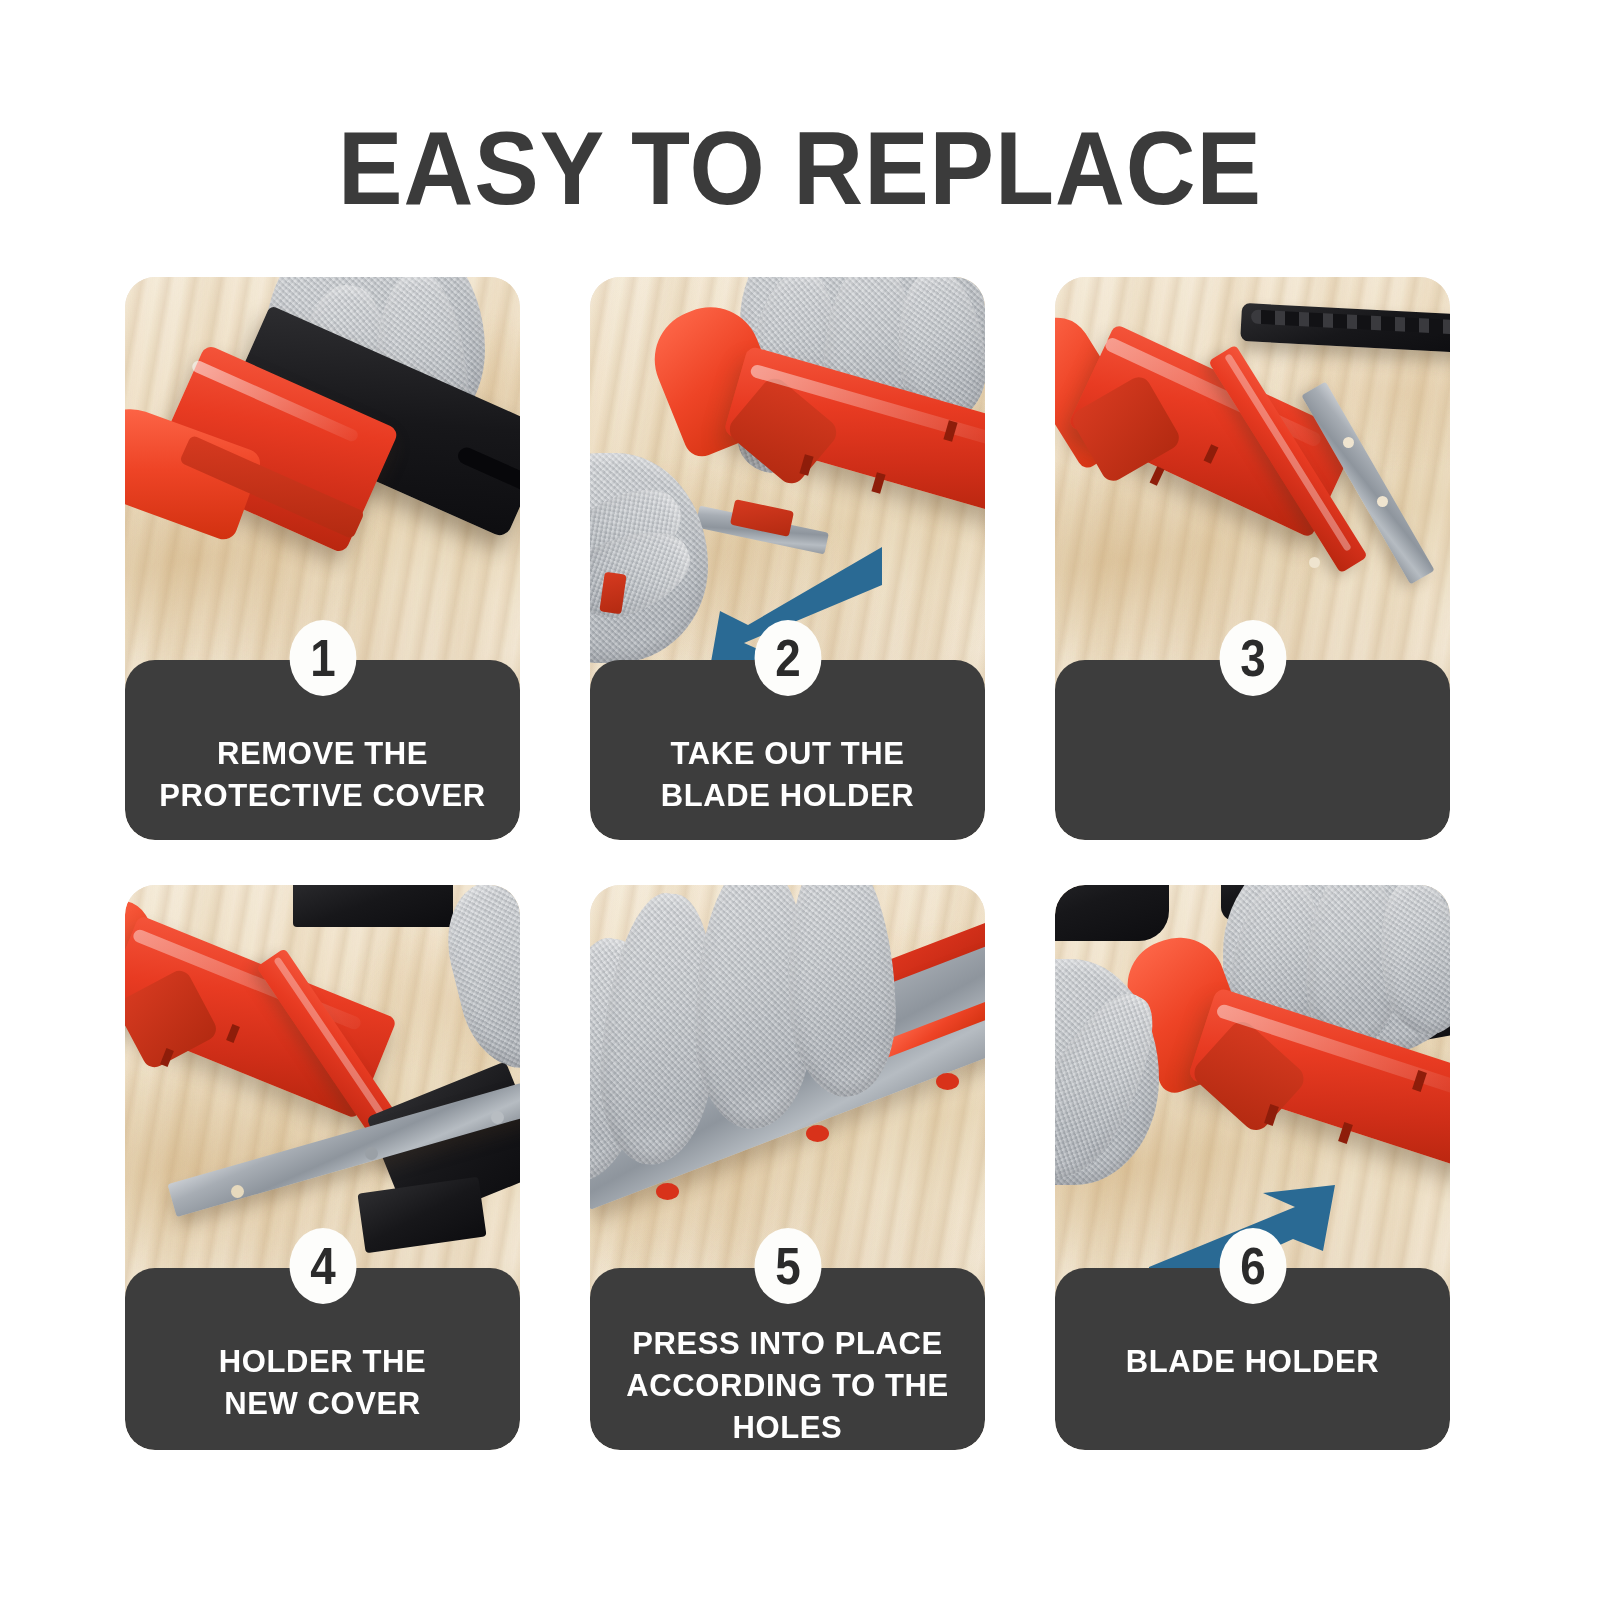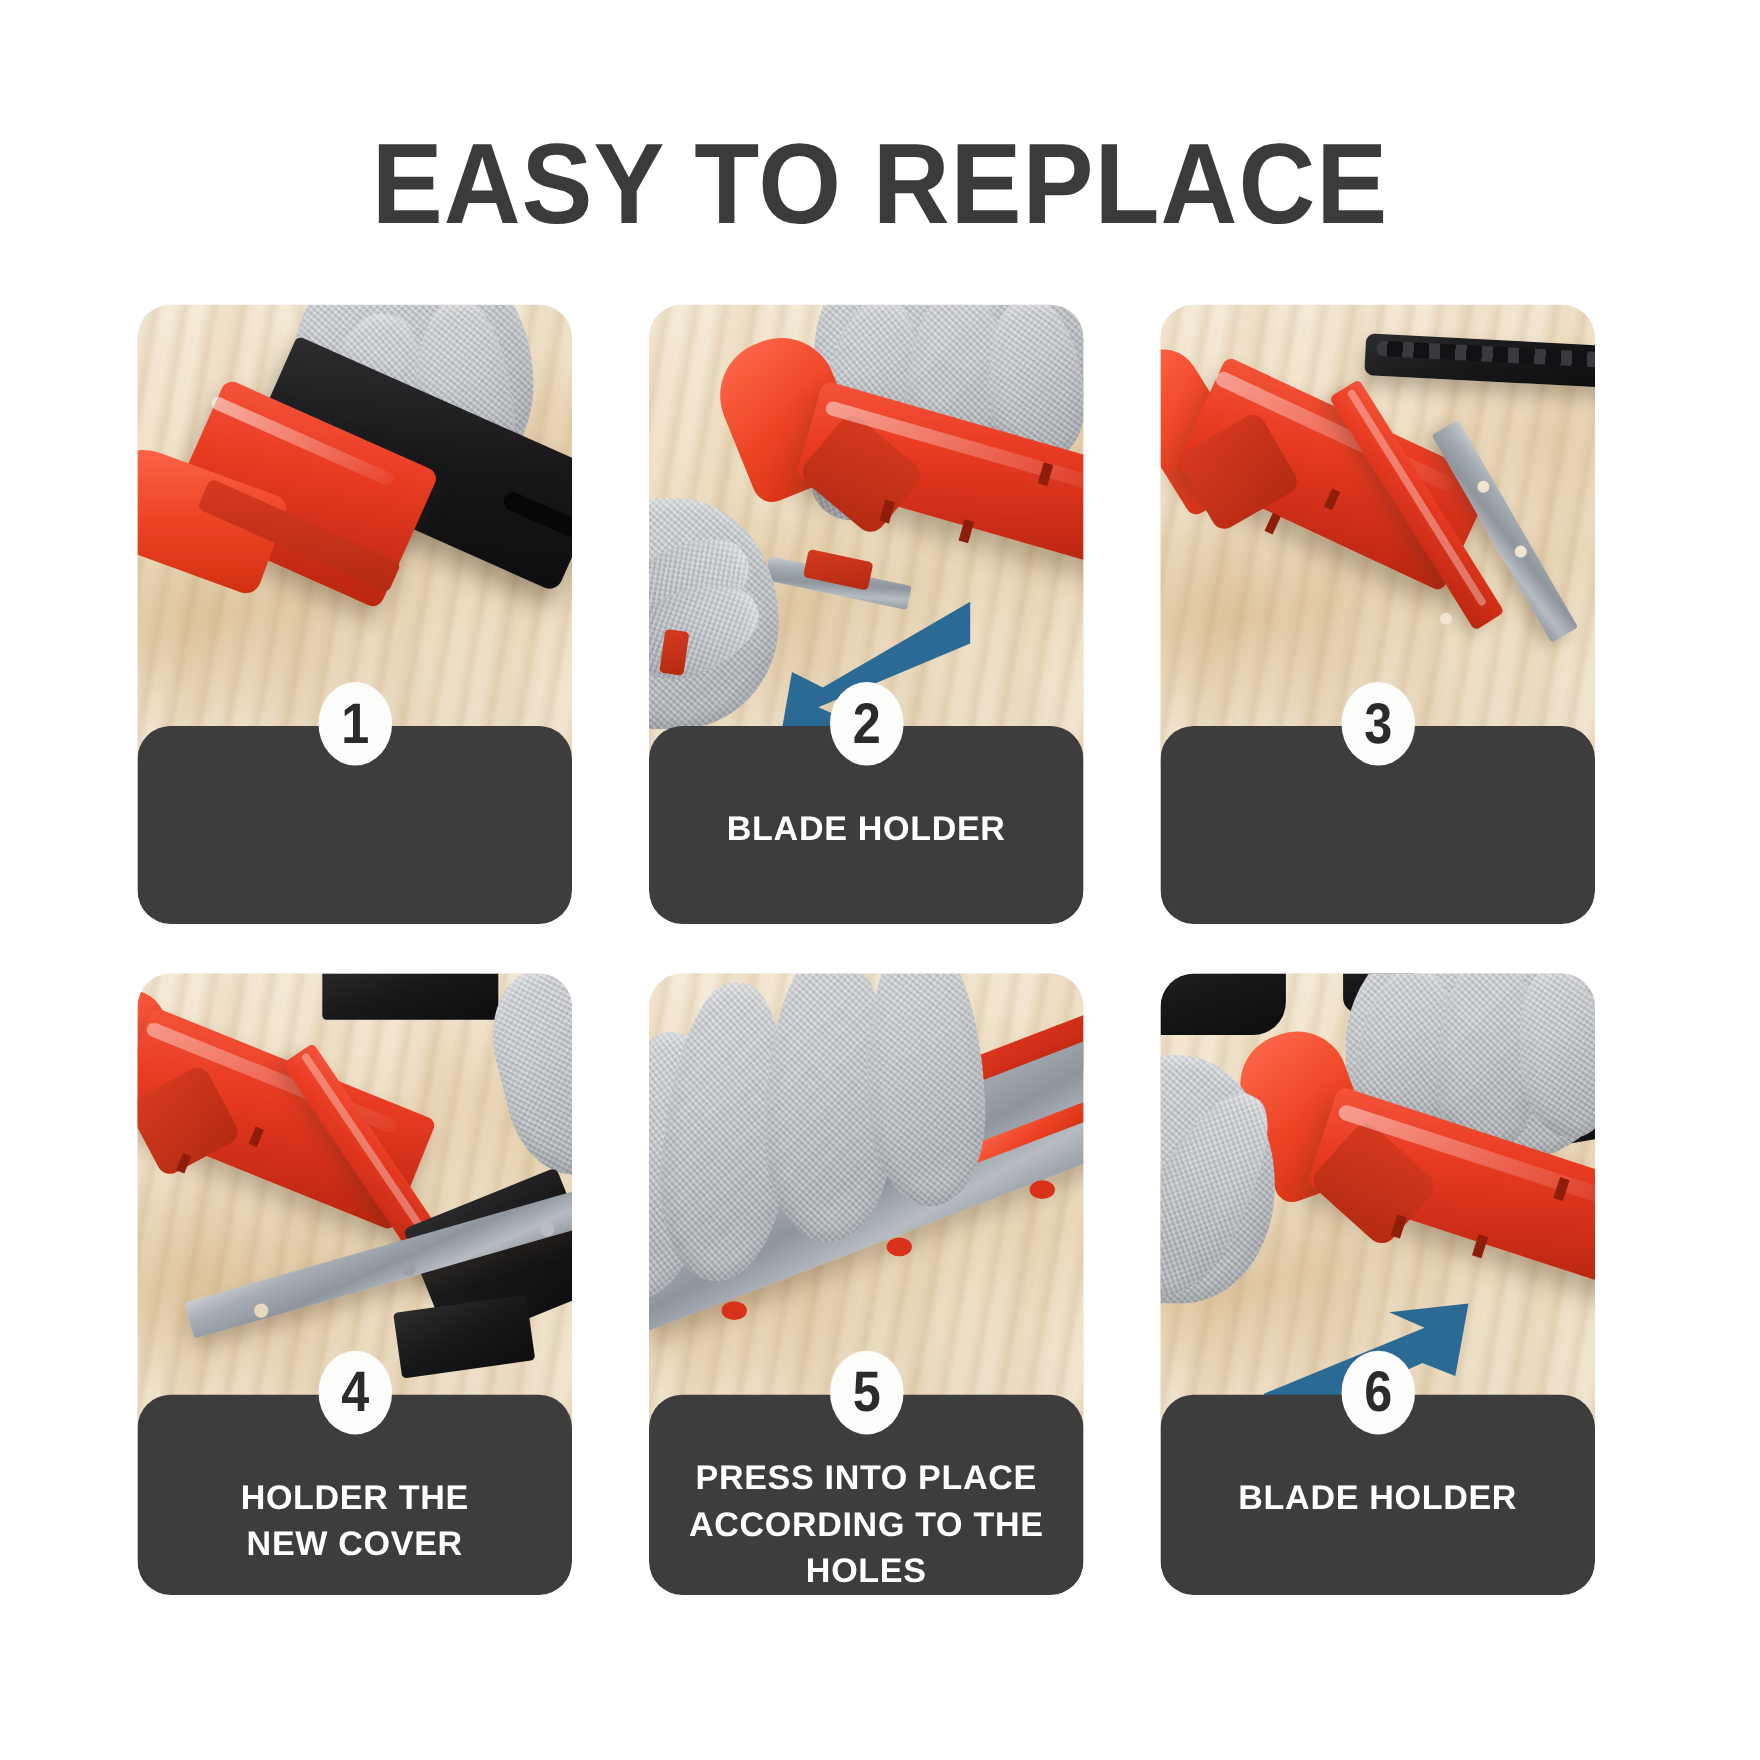--- a/index.html
+++ b/index.html
@@ -208,20 +208,24 @@
         <div class="sh" style="left:330px;top:185px;width:88px;height:17px;background:#07070a;transform:rotate(24deg);border-radius:9px;"></div>
 
         <div class="sh red" style="left:44px;top:104px;width:212px;height:136px;transform:rotate(24deg);border-radius:10px;box-shadow:0 12px 20px rgba(70,50,30,0.32);"></div>
         <div class="sh red-lt" style="left:-42px;top:146px;width:170px;height:94px;transform:rotate(20deg);border-radius:44px 14px 14px 44px;"></div>
         <div class="sh red-dk" style="left:52px;top:195px;width:190px;height:30px;transform:rotate(24deg);border-radius:6px;"></div>
         <div class="sh" style="left:60px;top:118px;width:180px;height:12px;transform:rotate(24deg);border-radius:8px;background:linear-gradient(90deg,rgba(255,255,255,0.55),rgba(255,255,255,0.05));"></div>
       </div>
 
       <div class="caption"></div>
       <div class="badge">1</div>
+      <div class="cap-text">
+        <span class="cap-line">REMOVE THE</span>
+        <span class="cap-line">PROTECTIVE COVER</span>
+      </div>
     </div>
 
     <div class="card">
       <div class="photo">
         <div class="wood"></div>
 
         <div class="sh glove" style="left:150px;top:-70px;width:250px;height:220px;border-radius:44% 48% 42% 40% / 52% 56% 44% 42%;"></div>
         <div class="sh glove finger" style="left:160px;top:-6px;width:86px;height:166px;transform:rotate(8deg);"></div>
         <div class="sh glove finger" style="left:234px;top:-14px;width:92px;height:172px;transform:rotate(2deg);"></div>
         <div class="sh glove finger" style="left:308px;top:-6px;width:86px;height:150px;transform:rotate(-6deg);"></div>
@@ -247,20 +251,21 @@
         <div class="arrow" style="left:96px;top:262px;width:200px;height:150px;">
           <svg width="200" height="150" viewBox="0 0 200 150">
             <path d="M196 8 L196 46 L58 104 L90 118 L22 140 L34 72 L62 86 Z" fill="#2A6A94"></path>
           </svg>
         </div>
       </div>
 
       <div class="caption"></div>
       <div class="badge">2</div>
       <div class="cap-text">
+        <span class="cap-line">TAKE OUT THE</span>
         <span class="cap-line">BLADE HOLDER</span>
       </div>
     </div>
 
     <div class="card">
       <div class="photo">
         <div class="wood"></div>
 
         <div class="sh blk" style="left:186px;top:32px;width:232px;height:38px;transform:rotate(3deg);border-radius:8px;box-shadow:0 10px 16px rgba(60,45,25,0.30);"></div>
         <div class="sh" style="left:196px;top:38px;width:212px;height:14px;transform:rotate(3deg);border-radius:7px;background:repeating-linear-gradient(90deg,#3a3a3e 0 10px,#121215 10px 24px);"></div>

